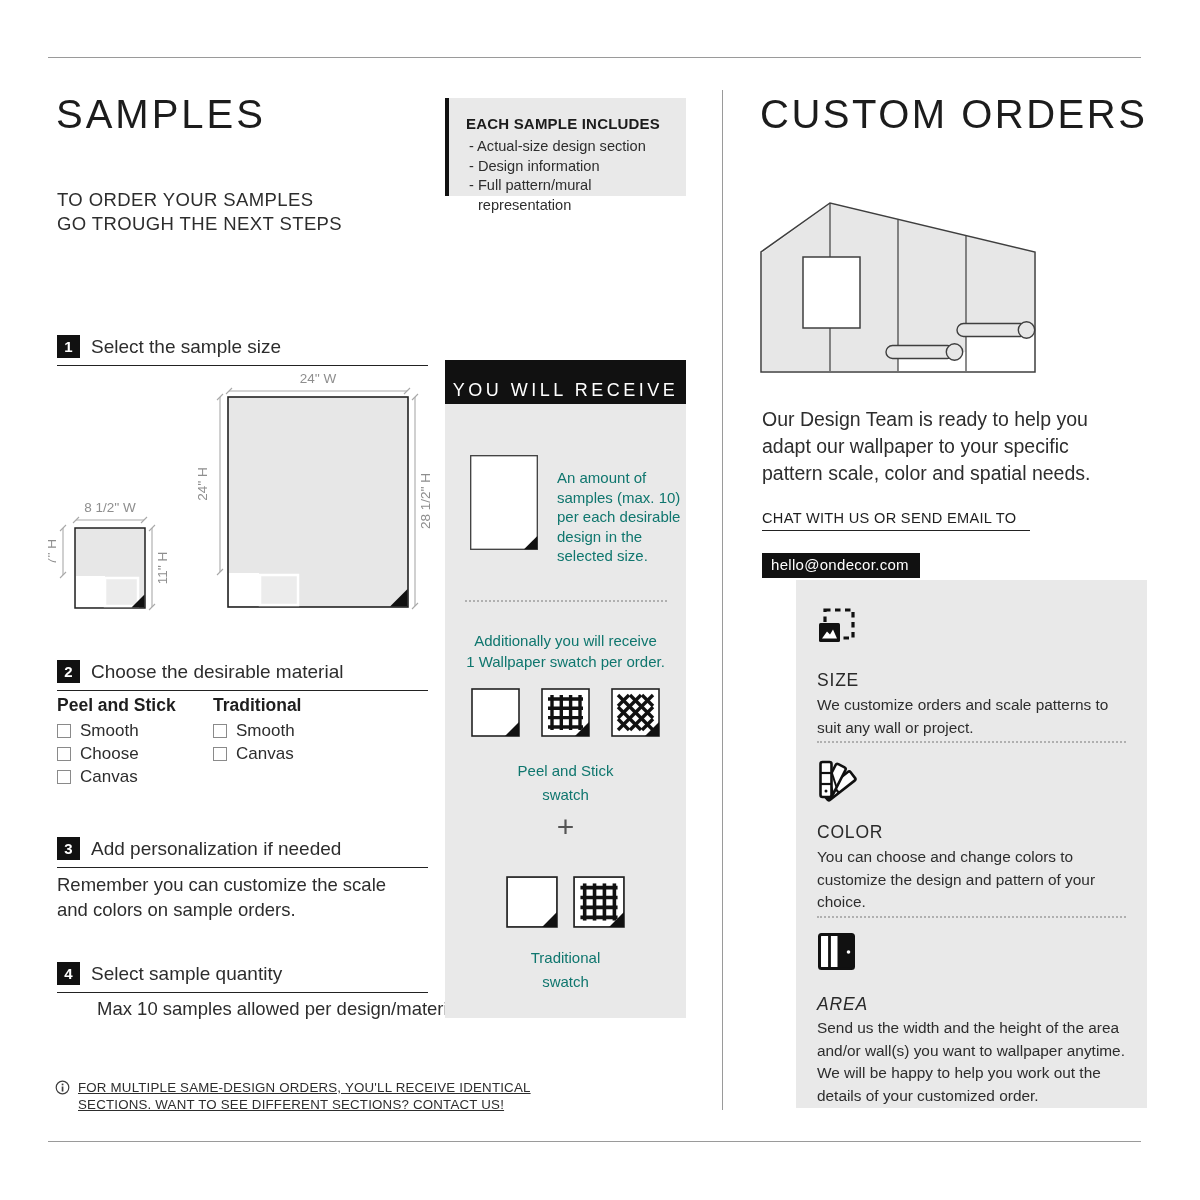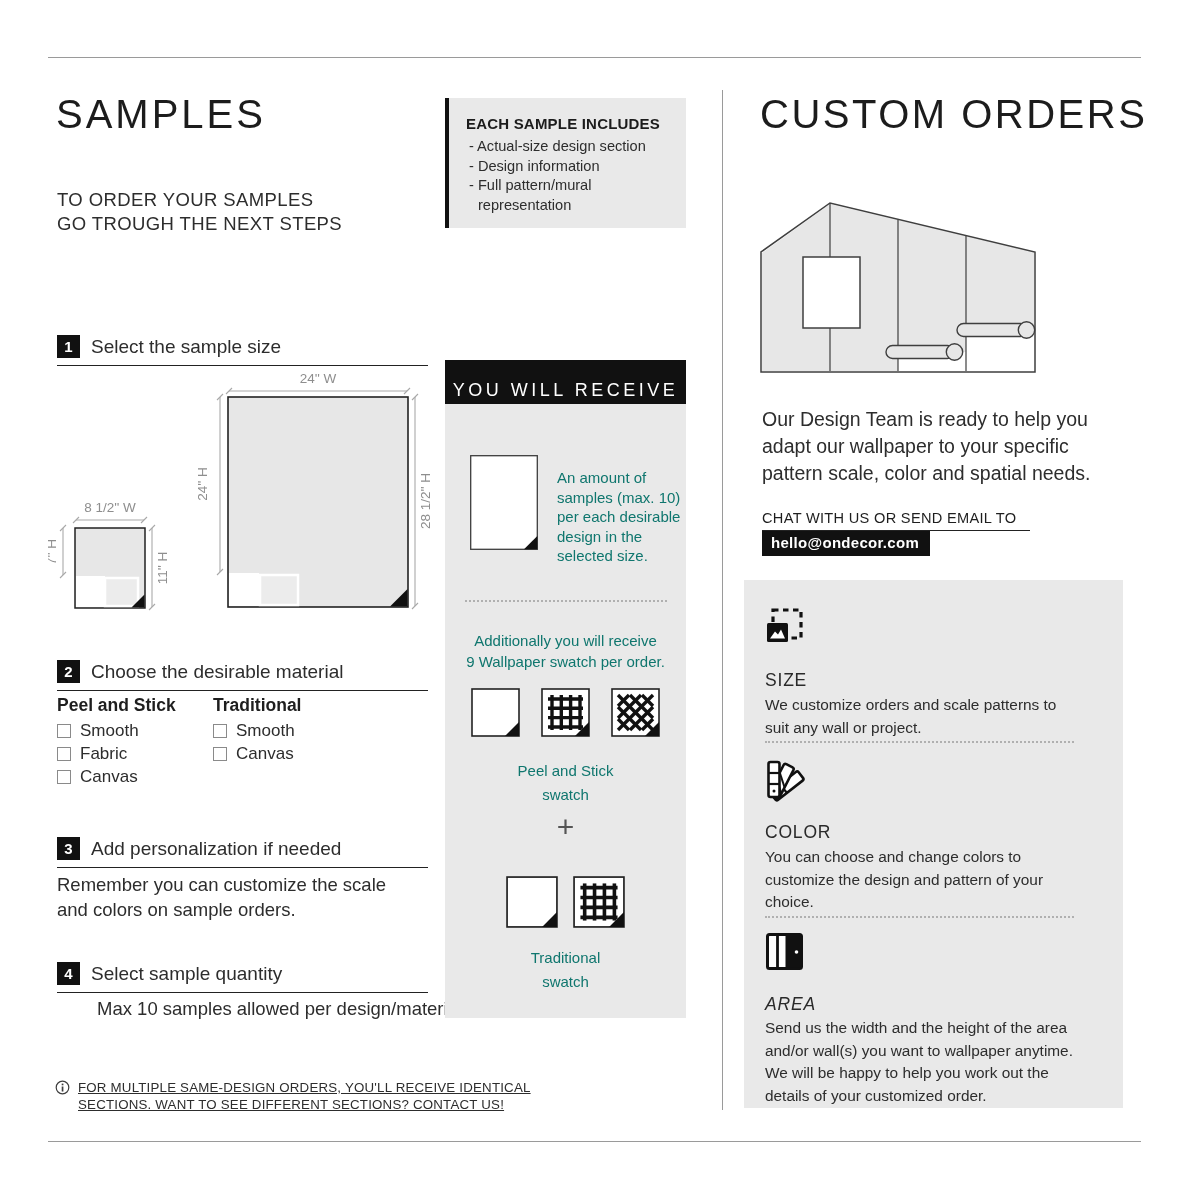--- a/index.html
+++ b/index.html
@@ -130,21 +130,21 @@
     <span class="step-label">Choose the desirable material</span>
   </div>
 
   <div class="mat-title" style="left:57px;top:695px;">Peel and Stick</div>
   <div class="opt" style="left:57px;top:721px;">
     <span class="cb"></span>
     <span>Smooth</span>
   </div>
   <div class="opt" style="left:57px;top:744px;">
     <span class="cb"></span>
-    <span>Fabric</span>
+    <span>Choose</span>
   </div>
   <div class="opt" style="left:57px;top:767px;">
     <span class="cb"></span>
     <span>Canvas</span>
   </div>
 
   <div class="mat-title" style="left:213px;top:695px;">Traditional</div>
   <div class="opt" style="left:213px;top:721px;">
     <span class="cb"></span>
     <span>Smooth</span>
@@ -168,21 +168,21 @@
 
   <div class="footer-note" style="left:55px;top:1079px;text-decoration:underline;">
     <svg width="15" height="15" viewBox="0 0 15 15" style="flex:0 0 15px;margin-top:1px;">
       <circle cx="7.5" cy="7.5" r="6.3" fill="none" stroke="#3d3d3d" stroke-width="1.2"></circle>
       <rect x="6.7" y="3.6" width="1.7" height="1.7" fill="#3d3d3d"></rect>
       <rect x="6.7" y="6.5" width="1.7" height="5" fill="#3d3d3d"></rect>
     </svg>
     <div class="footer-text">FOR MULTIPLE SAME-DESIGN ORDERS, YOU'LL RECEIVE IDENTICAL SECTIONS. WANT TO SEE DIFFERENT SECTIONS? CONTACT US!</div>
   </div>
 
-  <div class="includes-box" style="left:445px;top:98px;width:241px;height:130px;">
+  <div class="includes-box" style="left:445px;top:98px;width:241px;height:98px;">
     <div class="includes-title">EACH SAMPLE INCLUDES</div>
     <ul class="includes-list">
       <li>Actual-size design section</li>
       <li>Design information</li>
       <li>Full pattern/mural representation</li>
     </ul>
   </div>
 
   <div class="receive-header" style="left:445px;top:360px;width:241px;height:61px;">YOU WILL RECEIVE</div>
 
@@ -191,21 +191,21 @@
     <svg class="abs" style="left:25px;top:51px;" width="68" height="95" viewBox="0 0 68 95">
       <rect x="0.7" y="0.7" width="66.6" height="93.6" fill="#ffffff" stroke="#3c3c3c" stroke-width="1.3"></rect>
       <path d="M67.3,81 L67.3,94.3 L54,94.3 Z" fill="#111"></path>
     </svg>
     <div class="abs small-copy" style="left:112px;top:64px;width:124px;">An amount of samples (max. 10) per each desirable design in the selected size.</div>
 
     <div class="dotted" style="left:20px;top:196px;width:202px;"></div>
 
     <div class="abs small-copy center" style="left:0;top:226px;width:241px;line-height:21px;">
       <span style="display:block;">Additionally you will receive</span>
-      <span style="display:block;">9 Wallpaper swatch per order.</span>
+      <span style="display:block;">1 Wallpaper swatch per order.</span>
     </div>
 
     <div class="swatch-row" style="top:284px;gap:21px;">
       <svg width="49" height="49" viewBox="0 0 49 49">
         <rect x="1" y="1" width="47" height="47" fill="#fff" stroke="#222" stroke-width="1.6"></rect>
         <path d="M48,34 L48,48 L34,48 Z" fill="#111"></path>
       </svg>
       <svg width="49" height="49" viewBox="0 0 49 49">
         <rect x="1" y="1" width="47" height="47" fill="#fff" stroke="#222" stroke-width="1.6"></rect>
         <g stroke="#111" stroke-width="3.4">
@@ -296,23 +296,23 @@
     </g>
   </svg>
 
   <div class="abs" style="left:762px;top:406px;">
     <span style="display:block;font-size:19.5px;line-height:27px;">Our Design Team is ready to help you</span>
     <span style="display:block;font-size:19.5px;line-height:27px;">adapt our wallpaper to your specific</span>
     <span style="display:block;font-size:19.5px;line-height:27px;">pattern scale, color and spatial needs.</span>
   </div>
 
   <div class="chat-label" style="left:762px;top:510px;">CHAT WITH US OR SEND EMAIL TO</div>
-  <div class="email-box" style="left:762px;top:531px;font-weight:bold;">hello@ondecor.com</div>
-
-  <div class="custom-panel" style="left:744px;top:580px;width:351px;height:528px;padding-left:28px;">
+  <div class="email-box" style="left:762px;top:553px;">hello@ondecor.com</div>
+
+  <div class="custom-panel" style="left:796px;top:580px;width:351px;height:528px;">
 
     <svg class="abs" style="left:21px;top:28px;" width="40" height="37" viewBox="0 0 40 37">
       <rect x="8" y="2" width="28" height="28" fill="none" stroke="#111" stroke-width="3.2" stroke-dasharray="5.5 4.5"></rect>
       <rect x="2" y="15" width="21" height="19" rx="1.5" fill="#111"></rect>
       <path d="M5,30.5 L10,23.5 L13,26.5 L16,21.5 L20,30.5 Z" fill="#ffffff"></path>
     </svg>
     <div class="feature-name" style="left:21px;top:90px;">SIZE</div>
     <div class="feature-text" style="left:21px;top:114px;">We customize orders and scale patterns to suit any wall or project.</div>
     <div class="dotted" style="left:21px;top:161px;width:309px;"></div>
 

